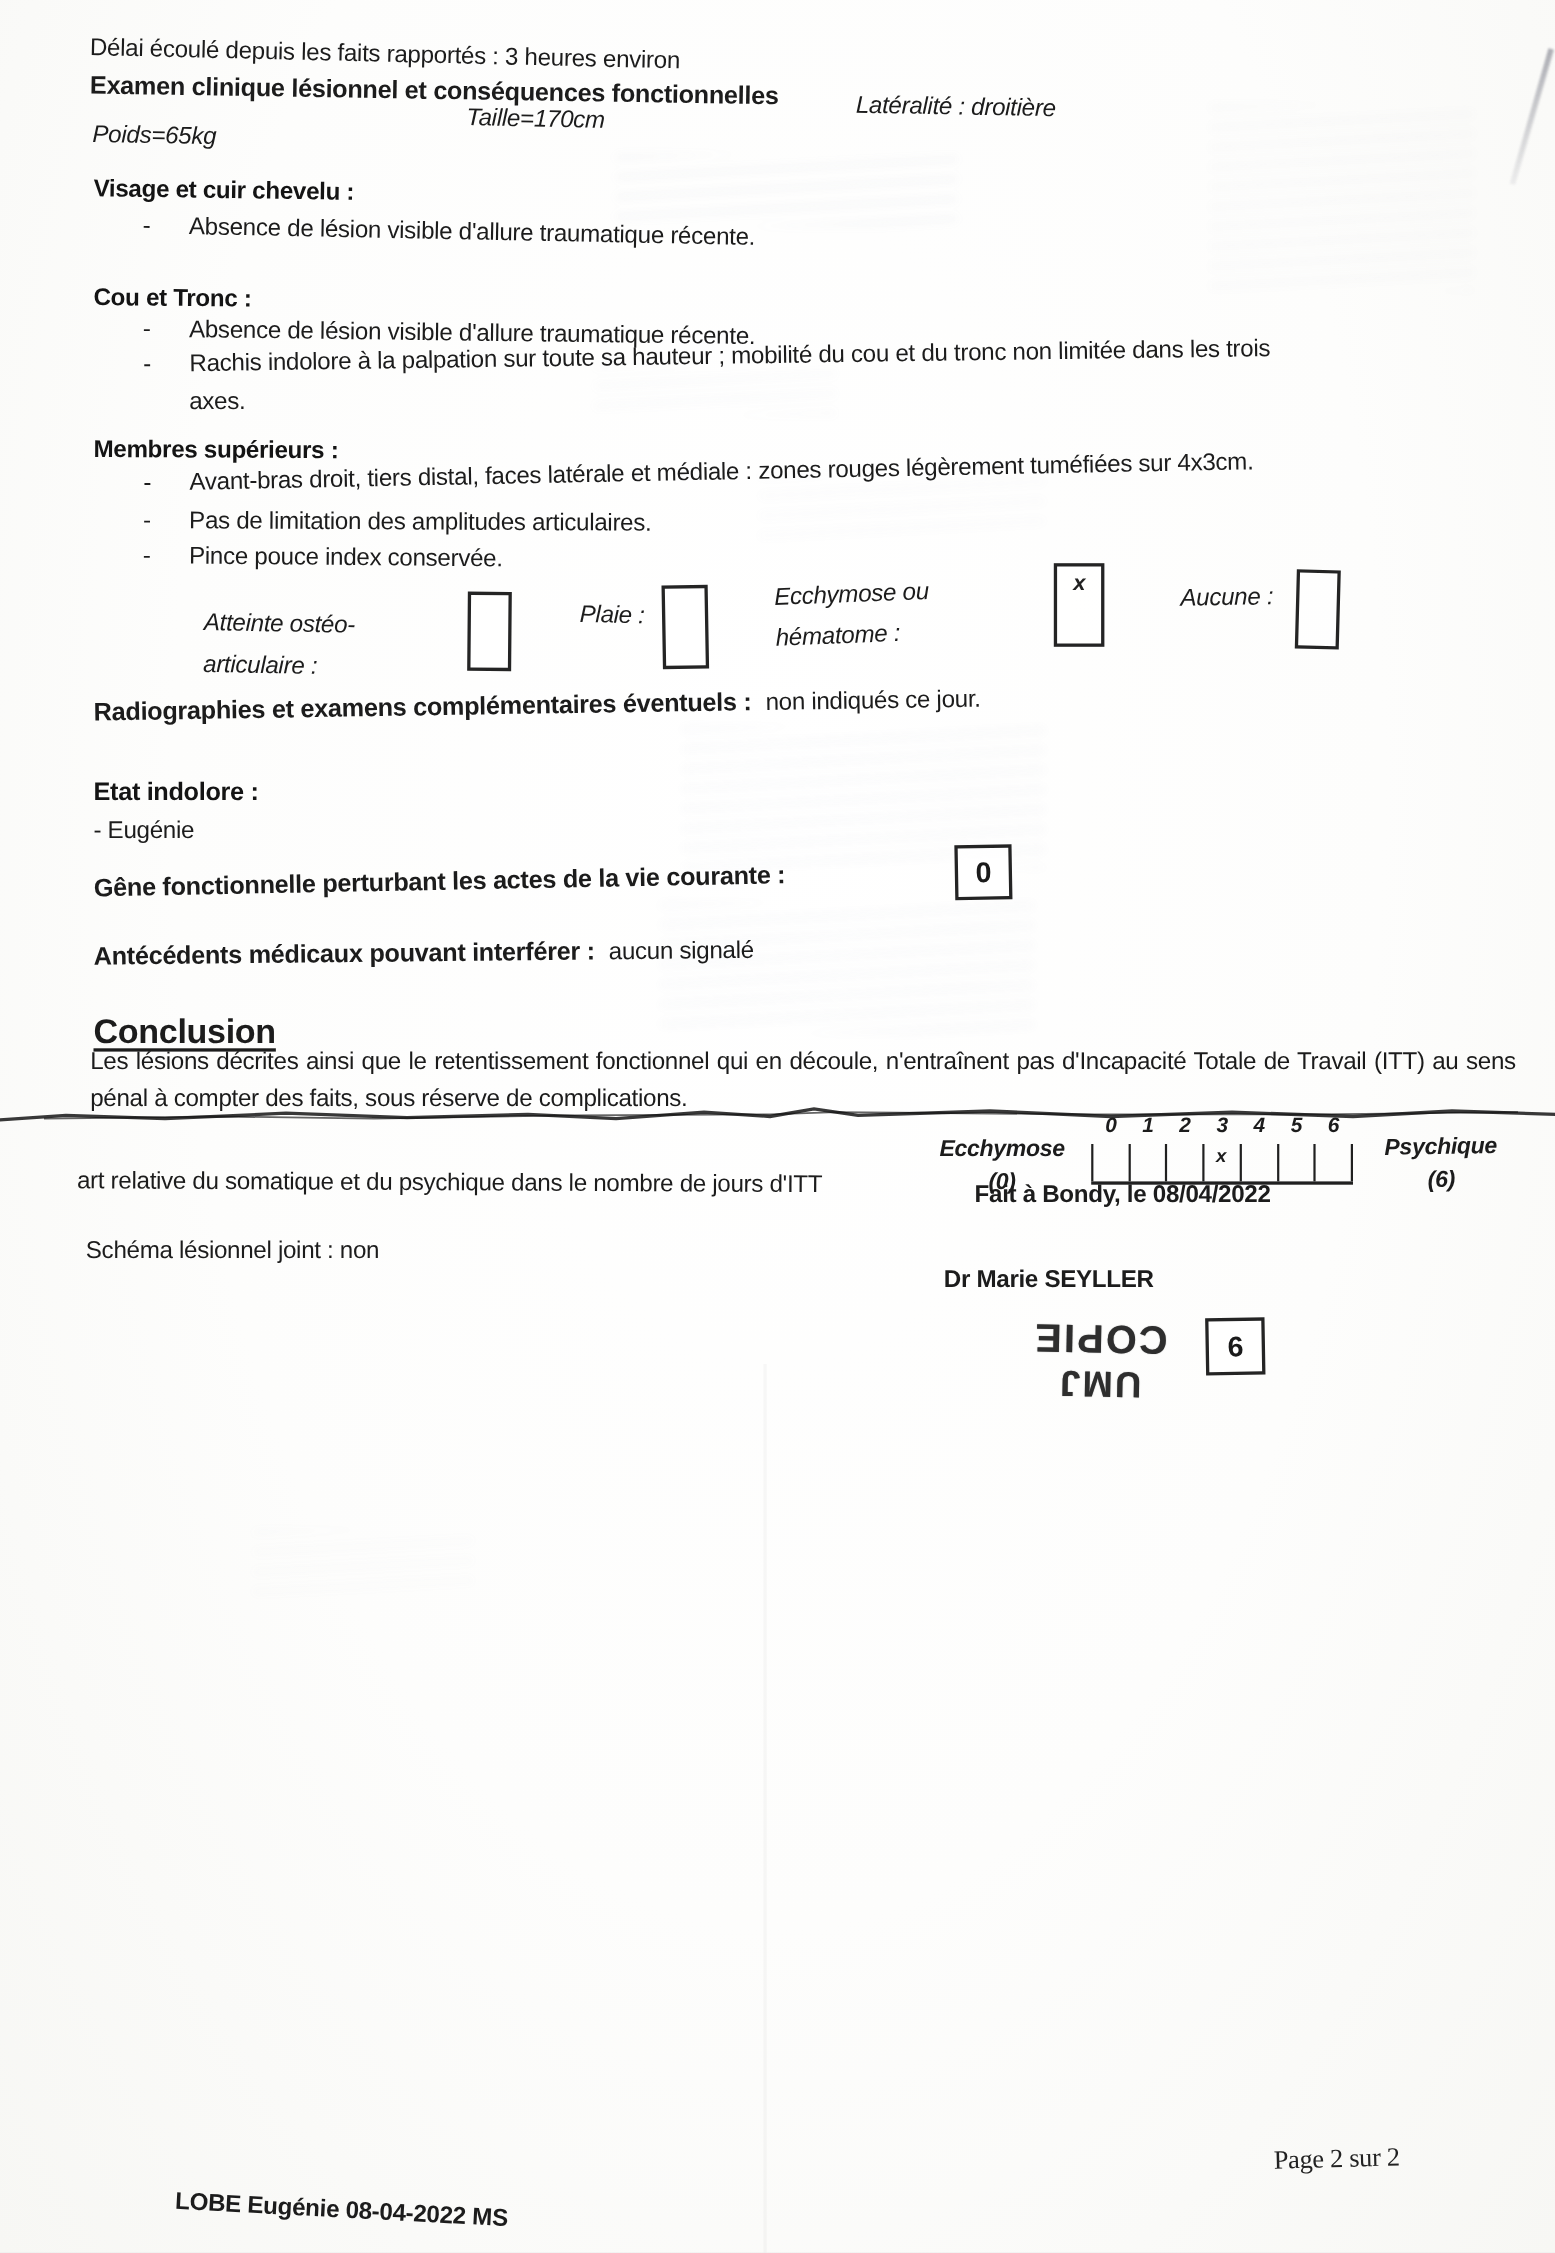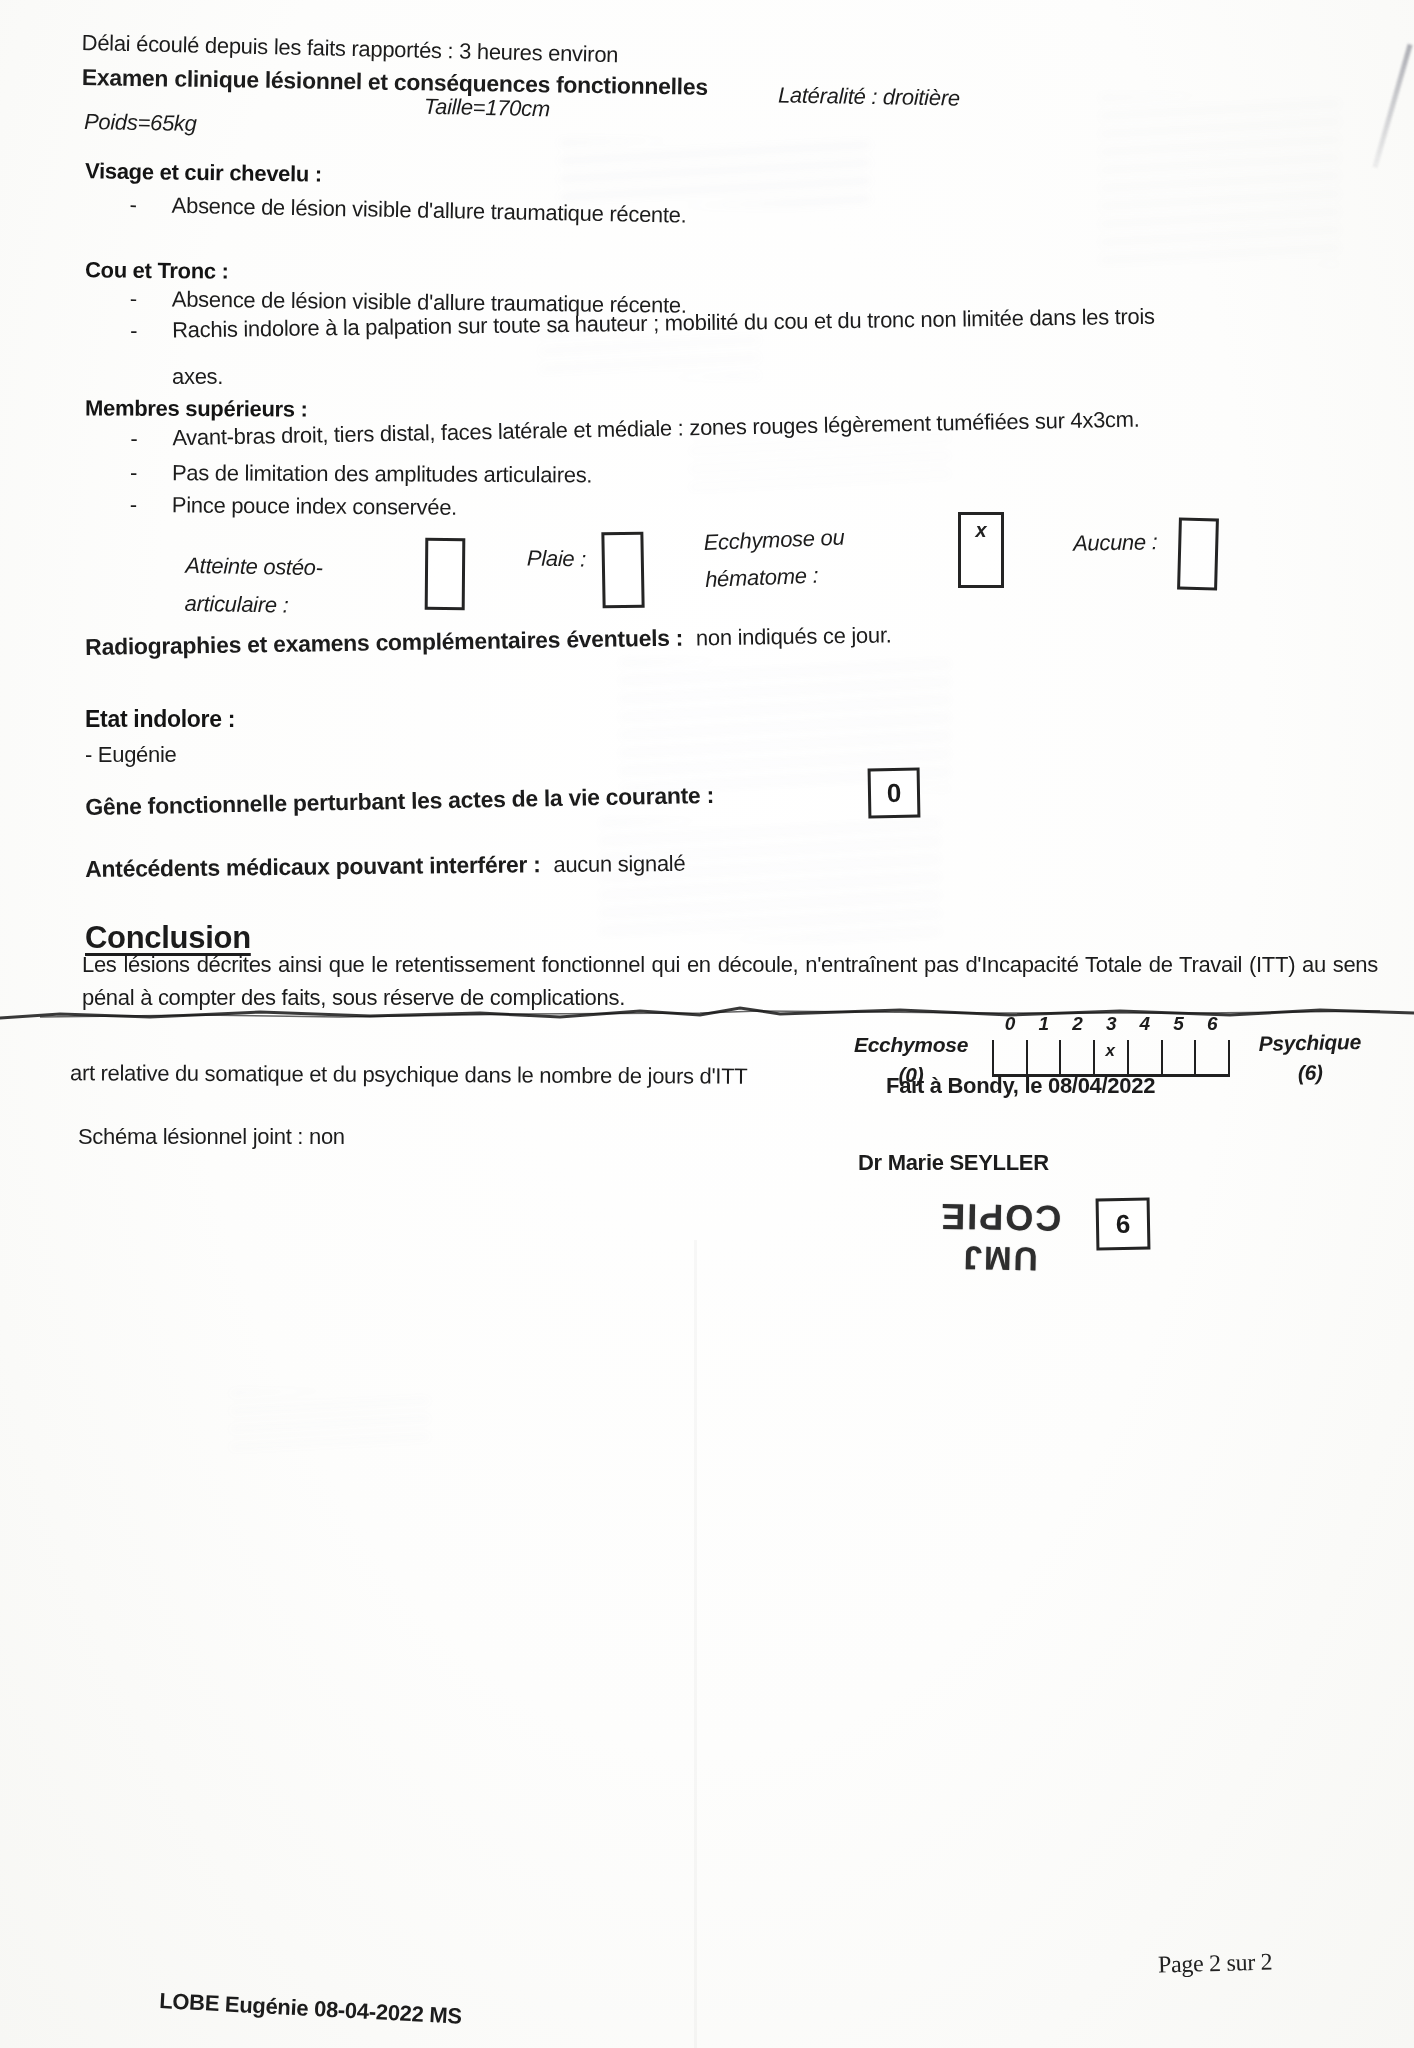--- a/index.html
+++ b/index.html
@@ -89,21 +89,21 @@
     <span class="dash">-</span><span>Absence de lésion visible d'allure traumatique récente.</span>
   </div>
 
   <div class="abs head" style="left:85px;top:258px;transform:rotate(0.5deg);">Cou et Tronc :</div>
   <div class="bullet" style="left:130px;top:286px;transform:rotate(0.7deg);transform-origin:left top;">
     <span class="dash">-</span><span>Absence de lésion visible d'allure traumatique récente.</span>
   </div>
   <div class="bullet" style="left:130px;top:318px;transform:rotate(-0.8deg);transform-origin:left top;">
     <span class="dash">-</span><span>Rachis indolore à la palpation sur toute sa hauteur ; mobilité du cou et du tronc non limitée dans les trois</span>
   </div>
-  <div class="abs t" style="left:172px;top:364px;">axes.</div>
+  <div class="abs t" style="left:172px;top:352px;">axes.</div>
 
   <div class="abs head" style="left:85px;top:396px;transform:rotate(0.3deg);">Membres supérieurs :</div>
   <div class="bullet" style="left:130px;top:426px;transform:rotate(-1.1deg);transform-origin:left top;">
     <span class="dash">-</span><span>Avant-bras droit, tiers distal, faces latérale et médiale : zones rouges légèrement tuméfiées sur 4x3cm.</span>
   </div>
   <div class="bullet" style="left:130px;top:460px;transform:rotate(0.3deg);transform-origin:left top;">
     <span class="dash">-</span><span>Pas de limitation des amplitudes articulaires.</span>
   </div>
   <div class="bullet" style="left:130px;top:492px;transform:rotate(0.5deg);transform-origin:left top;">
     <span class="dash">-</span><span>Pince pouce index conservée.</span>

